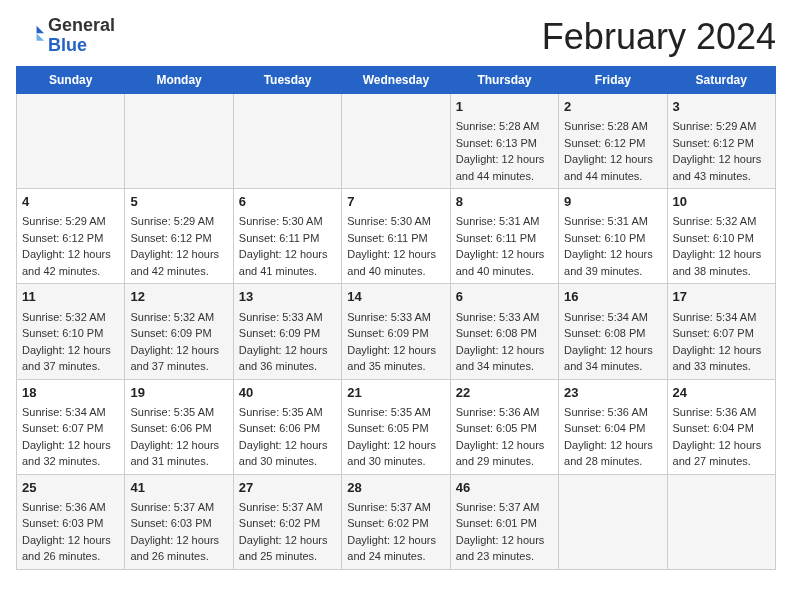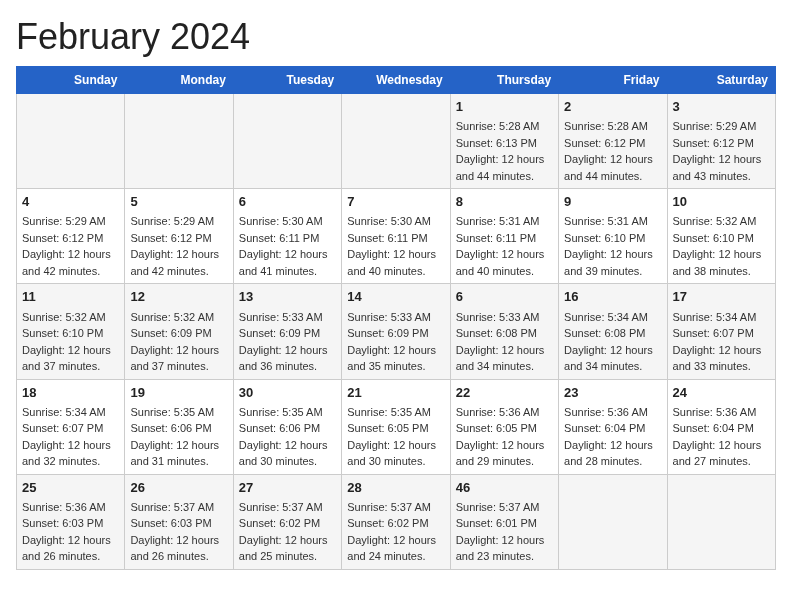--- a/index.html
+++ b/index.html
@@ -45,21 +45,21 @@
     }
     table {
       width: 100%;
       border-collapse: collapse;
       font-size: 11px;
     }
     thead tr th {
       background-color: #2563c7;
       color: #fff;
       padding: 6px 7px;
-      text-align: right;
+      text-align: center;
       font-size: 12px;
       font-weight: bold;
       border: 1px solid #2563c7;
     }
     tbody tr td {
       border: 1px solid #ccc;
       padding: 4px 5px;
       vertical-align: top;
       height: 85px;
       width: calc(100% / 7);
@@ -86,20 +86,30 @@
       line-height: 1.5;
     }
     .empty-cell {
       background: #f9f9f9;
     }
   </style>
 </head>
 <body>
 
 <div class="header">
+  <div class="logo">
+    <svg class="logo-icon" viewBox="0 0 30 30">
+      <polygon points="22,4 30,12 22,12" fill="#2563c7"></polygon>
+      <polygon points="22,12 30,20 22,20" fill="#6baee8"></polygon>
+    </svg>
+    <div class="logo-text">
+      <span class="logo-general">General</span><br>
+      <span class="logo-blue">Blue</span>
+    </div>
+  </div>
   <div class="title-block">
     <div class="month-title">February 2024</div>
   </div>
 </div>
 
 <table>
   <thead>
     <tr>
     <th>Sunday</th>
         <th>Monday</th>
@@ -249,21 +259,21 @@
 and 32 minutes.</div>
         </td>
         <td>
           <span class="day-num">19</span>
           <div class="day-info" style="white-space: pre-line;">Sunrise: 5:35 AM
 Sunset: 6:06 PM
 Daylight: 12 hours
 and 31 minutes.</div>
         </td>
         <td>
-          <span class="day-num">30</span>
+          <span class="day-num">40</span>
           <div class="day-info" style="white-space: pre-line;">Sunrise: 5:35 AM
 Sunset: 6:06 PM
 Daylight: 12 hours
 and 30 minutes.</div>
         </td>
         <td>
           <span class="day-num">21</span>
           <div class="day-info" style="white-space: pre-line;">Sunrise: 5:35 AM
 Sunset: 6:05 PM
 Daylight: 12 hours
@@ -293,21 +303,21 @@
       </tr>
       <tr>
         <td>
           <span class="day-num">25</span>
           <div class="day-info" style="white-space: pre-line;">Sunrise: 5:36 AM
 Sunset: 6:03 PM
 Daylight: 12 hours
 and 26 minutes.</div>
         </td>
         <td>
-          <span class="day-num">26</span>
+          <span class="day-num">41</span>
           <div class="day-info" style="white-space: pre-line;">Sunrise: 5:37 AM
 Sunset: 6:03 PM
 Daylight: 12 hours
 and 26 minutes.</div>
         </td>
         <td>
           <span class="day-num">27</span>
           <div class="day-info" style="white-space: pre-line;">Sunrise: 5:37 AM
 Sunset: 6:02 PM
 Daylight: 12 hours

